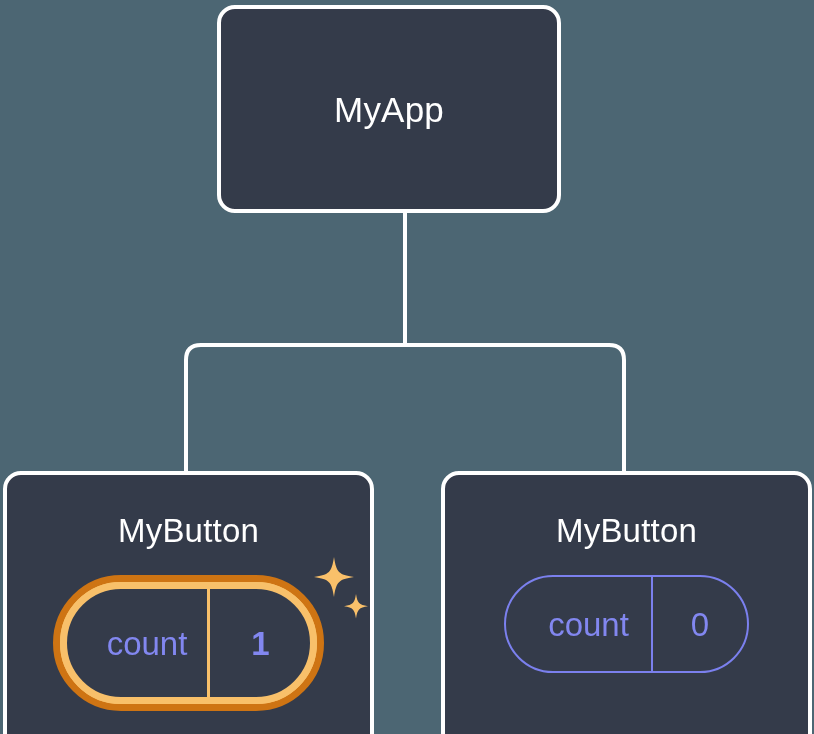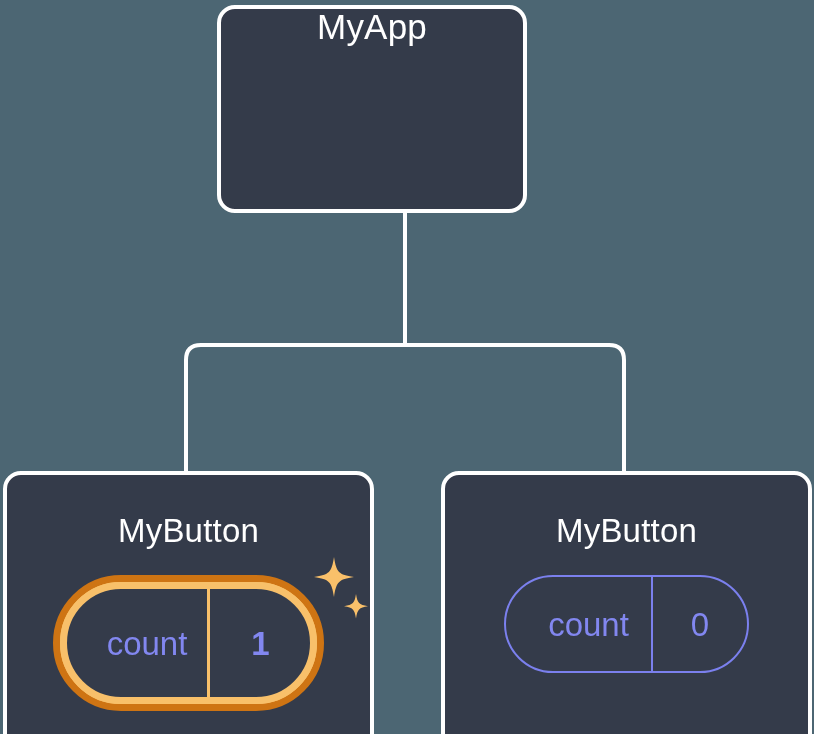--- a/index.html
+++ b/index.html
@@ -38,23 +38,23 @@
     display: flex;
     flex-direction: column;
     align-items: center;
     z-index: 2;
   }
 
   
   #node-myapp {
     left: 217px;
     top: 5px;
-    width: 310px;
+    width: 344px;
     height: 208px;
-    justify-content: flex-start;
+    justify-content: center;
   }
   #node-myapp .node-title {
     font-size: 35px;
     line-height: 1;
     color: #ffffff;
     letter-spacing: 0.2px;
   }
 
   
   .child-node {

